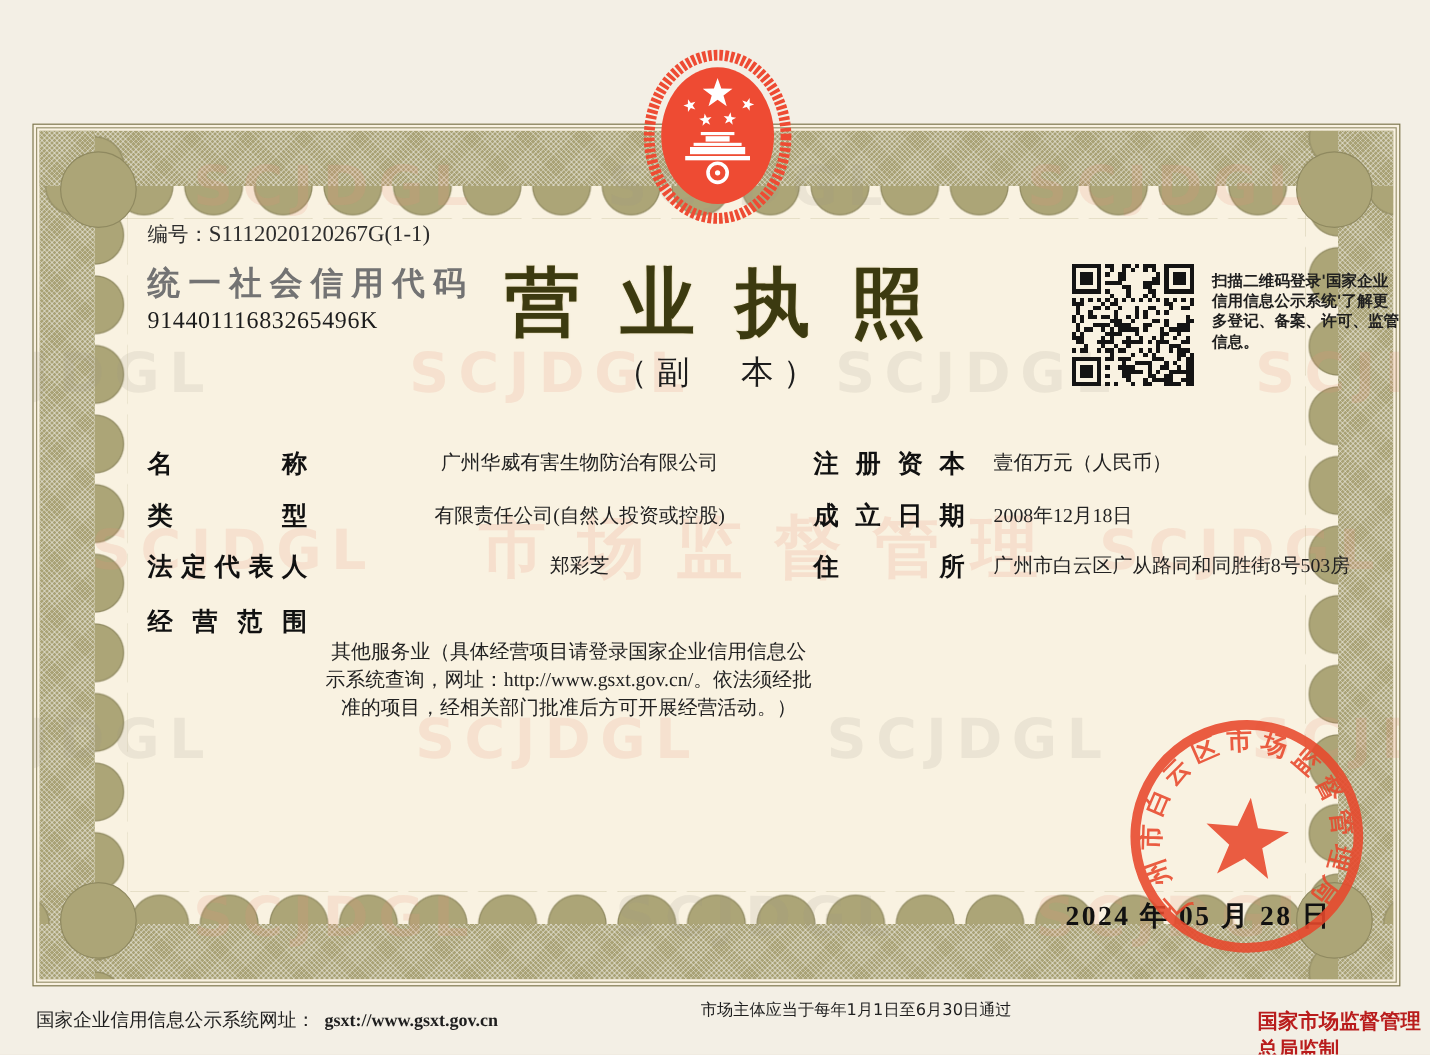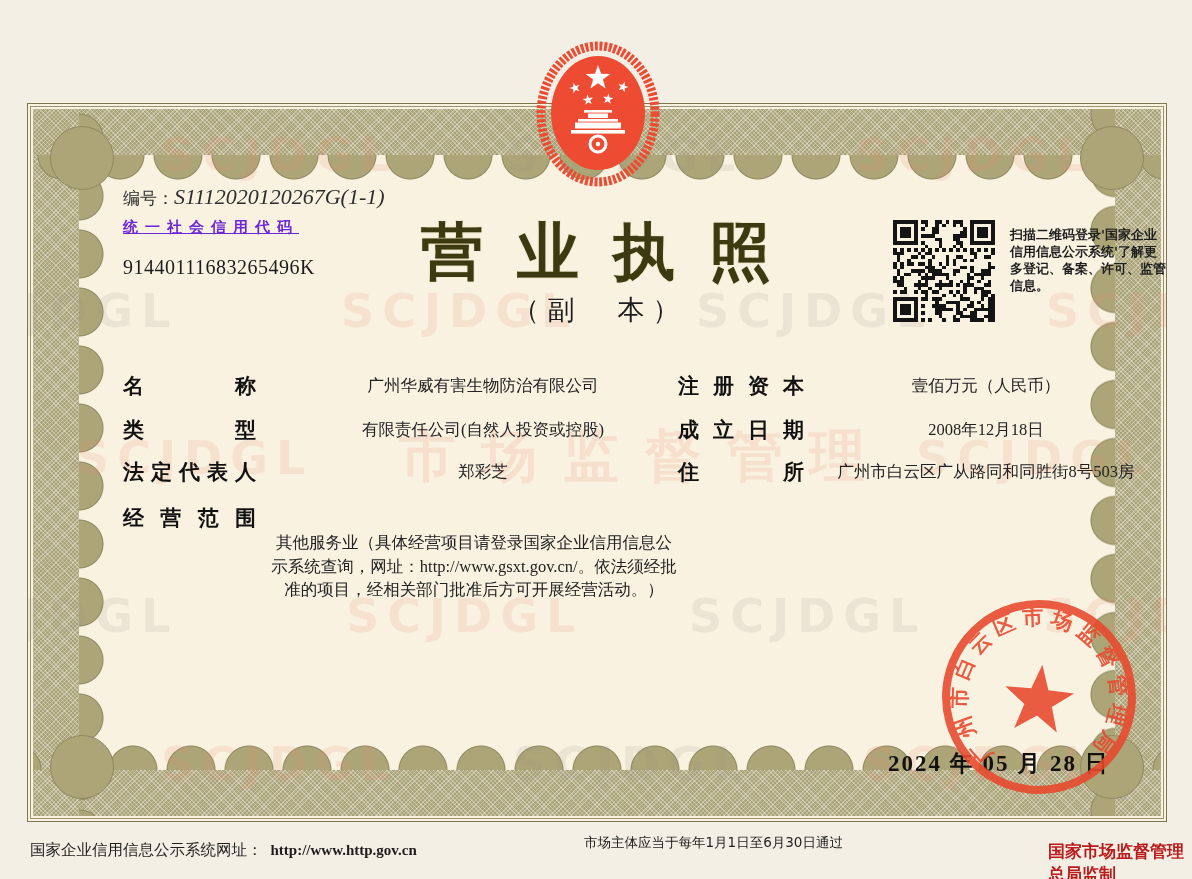--- a/index.html
+++ b/index.html
@@ -34,42 +34,42 @@
   .sc-c.tl{left:22px;top:22px;} .sc-c.tr{right:22px;top:22px;}
   .sc-c.bl{left:22px;bottom:22px;} .sc-c.br{right:22px;bottom:22px;}
   
   #wm-layer{position:absolute;inset:0;overflow:hidden;pointer-events:none;}
   .wm{position:absolute;font-weight:bold;font-size:46px;letter-spacing:8px;white-space:nowrap;}
   .wm.pink{color:rgba(231,140,118,.17);}
   .wm.gray{color:rgba(158,150,138,.14);}
   .wm.big{font-size:56px;letter-spacing:26px;color:rgba(236,148,126,.20);}
   
   .serial-row{position:absolute;left:123px;top:184px;font-size:17px;color:#2d2d2d;}
-  .serial-row .num{font-family:"Liberation Serif","DejaVu Serif",serif;font-size:22px;font-style:italic;}
-  .credit-label{position:absolute;left:123px;top:218px;font-size:15px;font-weight:bold;letter-spacing:7px;color:#6d28d9;text-decoration:underline;}
+  .serial-row .num{font-family:"Liberation Serif","DejaVu Serif",serif;font-size:19px;}
+  .credit-label{position:absolute;left:123px;top:218px;font-size:27px;font-weight:bold;letter-spacing:7px;color:#737373;}
   .credit-code{position:absolute;left:123px;top:256px;font-size:20px;letter-spacing:.5px;
                font-family:"Liberation Serif","DejaVu Serif",serif;color:#1c1c1c;}
   .title{position:absolute;left:27px;width:1138px;top:210px;text-align:center;
          font-size:62px;font-weight:900;letter-spacing:34px;text-indent:34px;color:#3c3a10;
          text-shadow:0 0 1px rgba(138,120,32,.6);}
   .subtitle{position:absolute;left:27px;width:1138px;top:292px;text-align:center;
             font-size:27px;letter-spacing:8px;text-indent:8px;color:#1d1d1d;}
   
   .qr{position:absolute;left:893px;top:220px;width:102px;height:102px;}
   .qr svg{width:100%;height:100%;}
   .qr-caption{position:absolute;left:1010px;top:226px;width:156px;font-size:13px;line-height:17px;
               font-weight:600;color:#1f1f1f;}
   
   .row{position:absolute;display:flex;align-items:flex-start;}
   .lbl{font-weight:bold;font-size:21px;color:#111;display:inline-flex;justify-content:space-between;flex:none;}
   .lbl-l{width:133px;} .lbl-r{width:126px;}
   .val{font-family:"Liberation Serif","DejaVu Serif",serif;font-size:16.5px;color:#222;
        padding-top:3px;}
   .row-l{left:123px;} .row-l .val{margin-left:12px;width:430px;text-align:center;}
-  .row-r{left:678px;} .row-r .val{margin-left:12px;width:340px;text-align:center;}
+  .row-r{left:678px;} .row-r .val{margin-left:24px;width:340px;}
   .scope .val{line-height:23.5px;width:412px;margin-top:24px;}
   
   .reg-label{position:absolute;left:768px;top:666px;font-size:23px;font-weight:bold;letter-spacing:13px;color:#161616;}
   .reg-date{position:absolute;left:888px;top:748px;font-size:23px;letter-spacing:2px;color:#111;
             font-family:"Liberation Serif","DejaVu Serif",serif;font-weight:600;}
   .seal{position:absolute;left:938px;top:596px;width:202px;height:202px;opacity:.88;transform:rotate(6deg);}
   
   .emblem{position:absolute;left:532px;top:36px;width:132px;height:160px;}
   
   .footer-left{position:absolute;left:30px;top:840px;font-size:15.5px;color:#1e1e1e;display:flex;align-items:baseline;}
@@ -518,20 +518,20 @@
     </defs>
     <circle cx="100" cy="100" r="92" fill="none" stroke="#e8482c" stroke-width="8"></circle>
     <polygon fill="#e8482c" points="100,68 108.5,92.3 134.2,92.9 113.7,108.4 121.2,133.1 100,118.4 78.8,133.1 86.3,108.4 65.8,92.9 91.5,92.3"></polygon>
     <text font-size="21" font-weight="bold" fill="#e8482c" letter-spacing="6" font-family="DejaVu Sans, sans-serif">
       <textPath href="#sealArc" startOffset="40">广州市白云区市场监督管理局</textPath>
     </text>
   </svg>
 
   <div class="footer-left">
     <span>国家企业信用信息公示系统网址：</span>
-    <span class="url">http://www.http.gov.cn</span>
+    <span class="url">gsxt://www.gsxt.gov.cn</span>
   </div>
   <div class="footer-center">
     <div>市场主体应当于每年1月1日至6月30日通过</div>
   </div>
   <div class="footer-right">国家市场监督管理总局监制</div>
 
 </div>
 
 </body></html>

